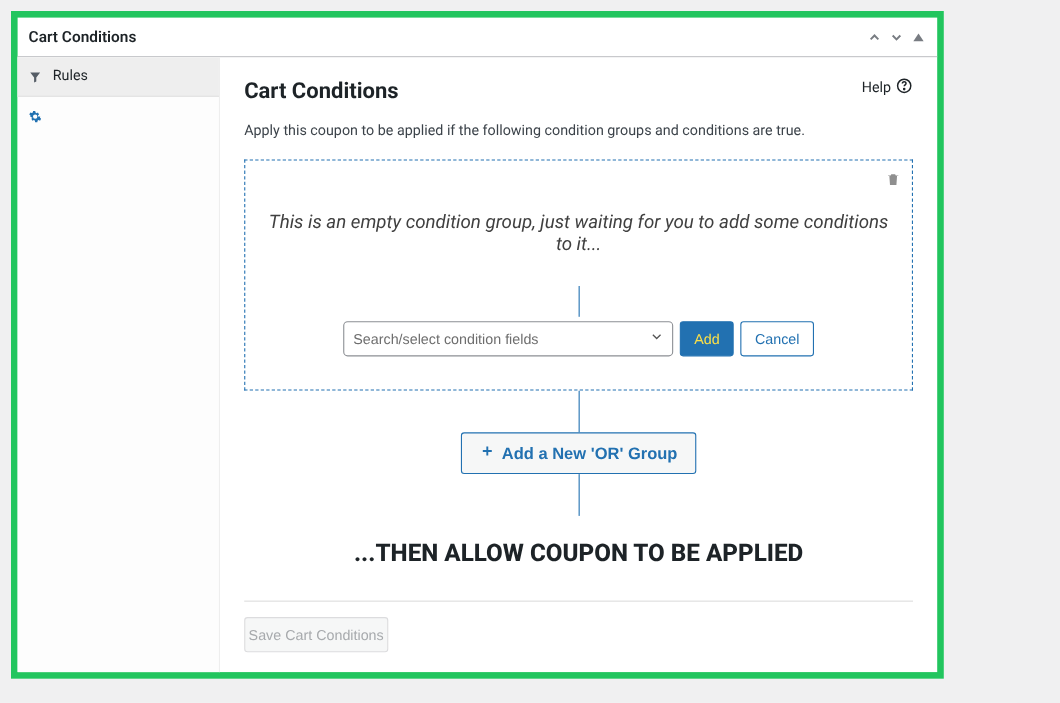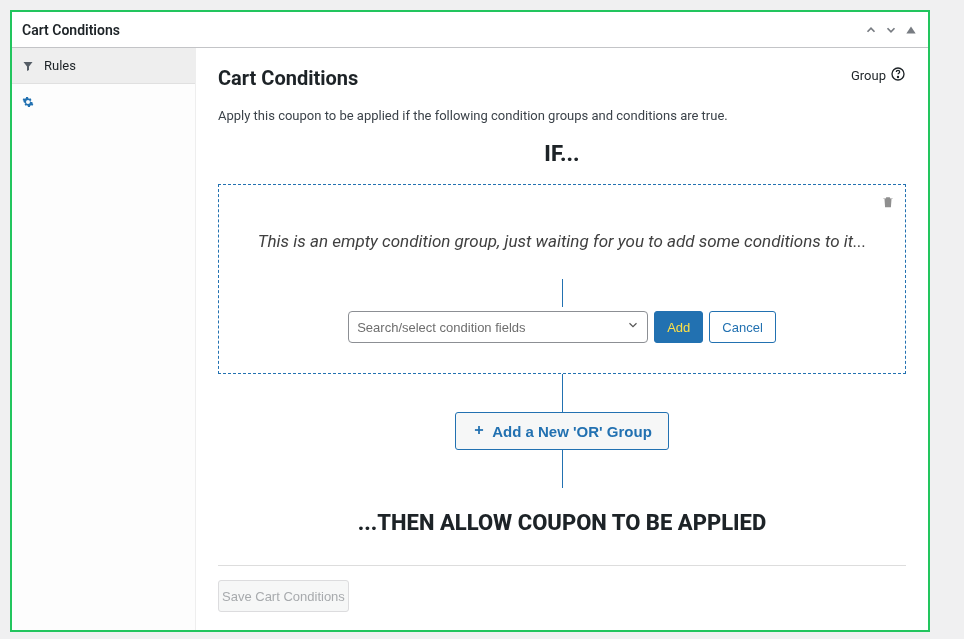--- a/index.html
+++ b/index.html
@@ -5,22 +5,22 @@
   * { box-sizing: border-box; margin: 0; padding: 0; }
   body {
     font-family: -apple-system, BlinkMacSystemFont, "Segoe UI", Roboto, sans-serif;
     background: #f0f0f1;
     padding: 10px;
     color: #1d2327;
     font-size: 13px;
   }
   .panel {
     background: #fff;
-    border: 2px solid #22c55e;
-    width: 920px;
+    border: 6px solid #22c55e;
+    width: 848px;
   }
   .panel-header {
     height: 36px;
     display: flex;
     align-items: center;
     justify-content: space-between;
     padding: 0 10px;
     border-bottom: 1px solid #c3c4c7;
   }
   .panel-header h2 {
@@ -174,34 +174,33 @@
               <path d="M12 8a4 4 0 100 8 4 4 0 000-8zm9 4a9 9 0 01-.3 2.3l2.1 1.6-2 3.5-2.5-1a8.7 8.7 0 01-2 1.1l-.4 2.6h-4l-.4-2.6a8.7 8.7 0 01-2-1.1l-2.5 1-2-3.5 2.1-1.6A9 9 0 013 12c0-.8.1-1.6.3-2.3L1.2 8.1l2-3.5 2.5 1c.6-.5 1.3-.8 2-1.1L8.1 2h4l.4 2.6c.7.3 1.4.6 2 1.1l2.5-1 2 3.5-2.1 1.6c.2.7.3 1.5.3 2.2z"></path>
             </svg>
         </span>
       </div>
     </div>
 
     <div class="main">
       <div class="main-header">
         <h1>Cart Conditions</h1>
         <div class="help-link">
-          <span>Group</span>
+          <span>Help</span>
           <span>
             <svg width="16" height="16" viewBox="0 0 24 24" fill="none" stroke="currentColor" stroke-width="2">
                 <circle cx="12" cy="12" r="9"></circle>
                 <path d="M9.5 9a2.5 2.5 0 015 0c0 1.5-2.5 2-2.5 3.5"></path>
                 <circle cx="12" cy="16.5" r="0.8" fill="currentColor"></circle>
               </svg>
           </span>
         </div>
       </div>
 
       <p class="description">Apply this coupon to be applied if the following condition groups and conditions are true.</p>
 
-      <div class="big-heading">IF...</div>
 
       <div class="condition-group">
         <span class="trash-icon">
           <svg width="14" height="14" viewBox="0 0 24 24" fill="currentColor">
               <path d="M6 7h12l-1 14H7L6 7zm3-3h6l1 2H8l1-2zM4 6h16v1H4z"></path>
             </svg>
         </span>
         <div class="empty-msg">This is an empty condition group, just waiting for you to add some conditions to it...</div>
         <div class="vline short"></div>
         <div class="cond-controls">

